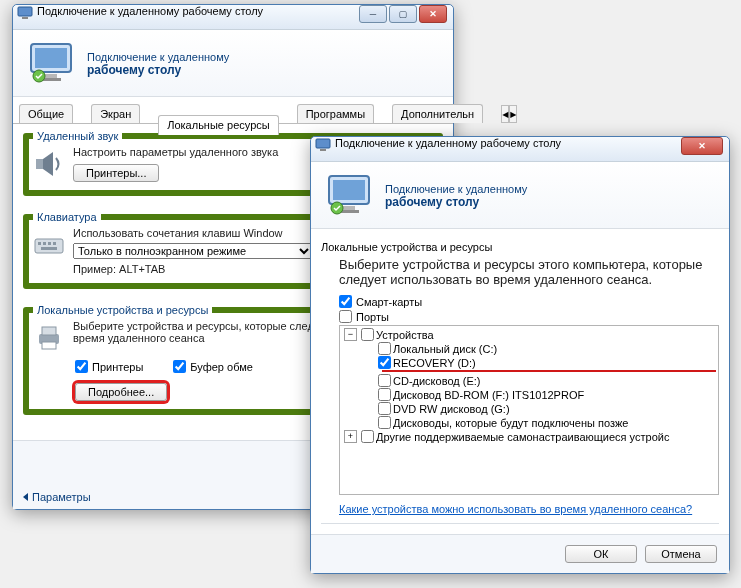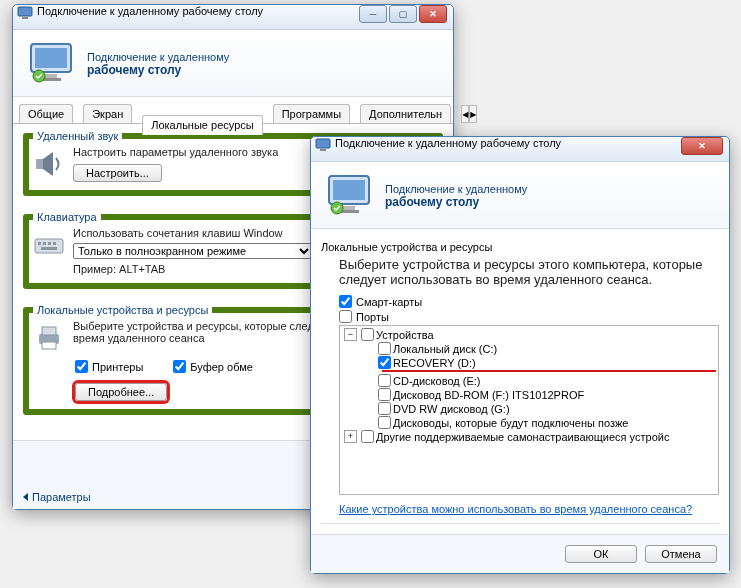--- a/index.html
+++ b/index.html
@@ -40,21 +40,21 @@
   .banner .logo { width:48px;height:48px;margin-right:12px;position:relative;}
   .mon-svg{width:48px;height:48px;}
   .banner .hline1 { color:#0a3f7c; font-size:11px;}
   .banner .hline2 { color:#0a3f7c; font-size:12px; font-weight:bold;}
   .tabbar {
     display:flex;align-items:flex-end;padding:6px 6px 0 6px;border-bottom:1px solid #bcbcbc;
     background:#fff; position:relative;
   }
   .tab {
     border:1px solid #bcbcbc; border-bottom:none; border-radius:3px 3px 0 0;
-    padding:3px 8px;font-size:11px;background:#f4f4f4;margin-right:10px;cursor:pointer;white-space:nowrap;
+    padding:3px 8px;font-size:11px;background:#f4f4f4;margin-right:18px;cursor:pointer;white-space:nowrap;
   }
   .tab.active{background:#fff;position:relative;top:12px;padding-bottom:4px;}
   .navarrow{width:14px;height:16px;border:1px solid #bcbcbc;background:#f4f4f4;display:flex;align-items:center;justify-content:center;font-size:8px;cursor:pointer;}
   .body { padding:6px 10px 10px 10px;}
   fieldset {
     border:6px solid #4d7c0f;border-radius:3px;margin:0 0 15px 0;padding:4px 8px 8px 4px;
   }
   legend { font-size:11px;color:#0a3f7c;padding:0 4px;}
   .row { display:flex;align-items:flex-start;}
   .ficon{width:32px;height:32px;margin:2px 8px 0 0;flex-shrink:0;}
@@ -136,21 +136,21 @@
     <fieldset>
       <legend>Удаленный звук</legend>
       <div class="row">
         <svg class="ficon" viewBox="0 0 32 32">
             <rect x="3" y="11" width="7" height="10" fill="#9aa7b4"></rect>
             <polygon points="10,11 20,4 20,28 10,21" fill="#6f7f90"></polygon>
             <path d="M23 10 q5 6 0 12" stroke="#6f7f90" fill="none" stroke-width="2"></path>
           </svg>
         <div style="flex:1">
           <div class="ftext">Настроить параметры удаленного звука</div>
-          <button class="btn" style="margin-top:6px">Настроить...</button>
+          <button class="btn" style="margin-top:6px">Принтеры...</button>
         </div>
       </div>
     </fieldset>
 
     <fieldset>
       <legend>Клавиатура</legend>
       <div class="row">
         <svg class="ficon" viewBox="0 0 32 32">
             <rect x="2" y="10" width="28" height="14" rx="2" fill="#d6dde4" stroke="#8a97a3"></rect>
             <rect x="5" y="13" width="3" height="3" fill="#8a97a3"></rect>

